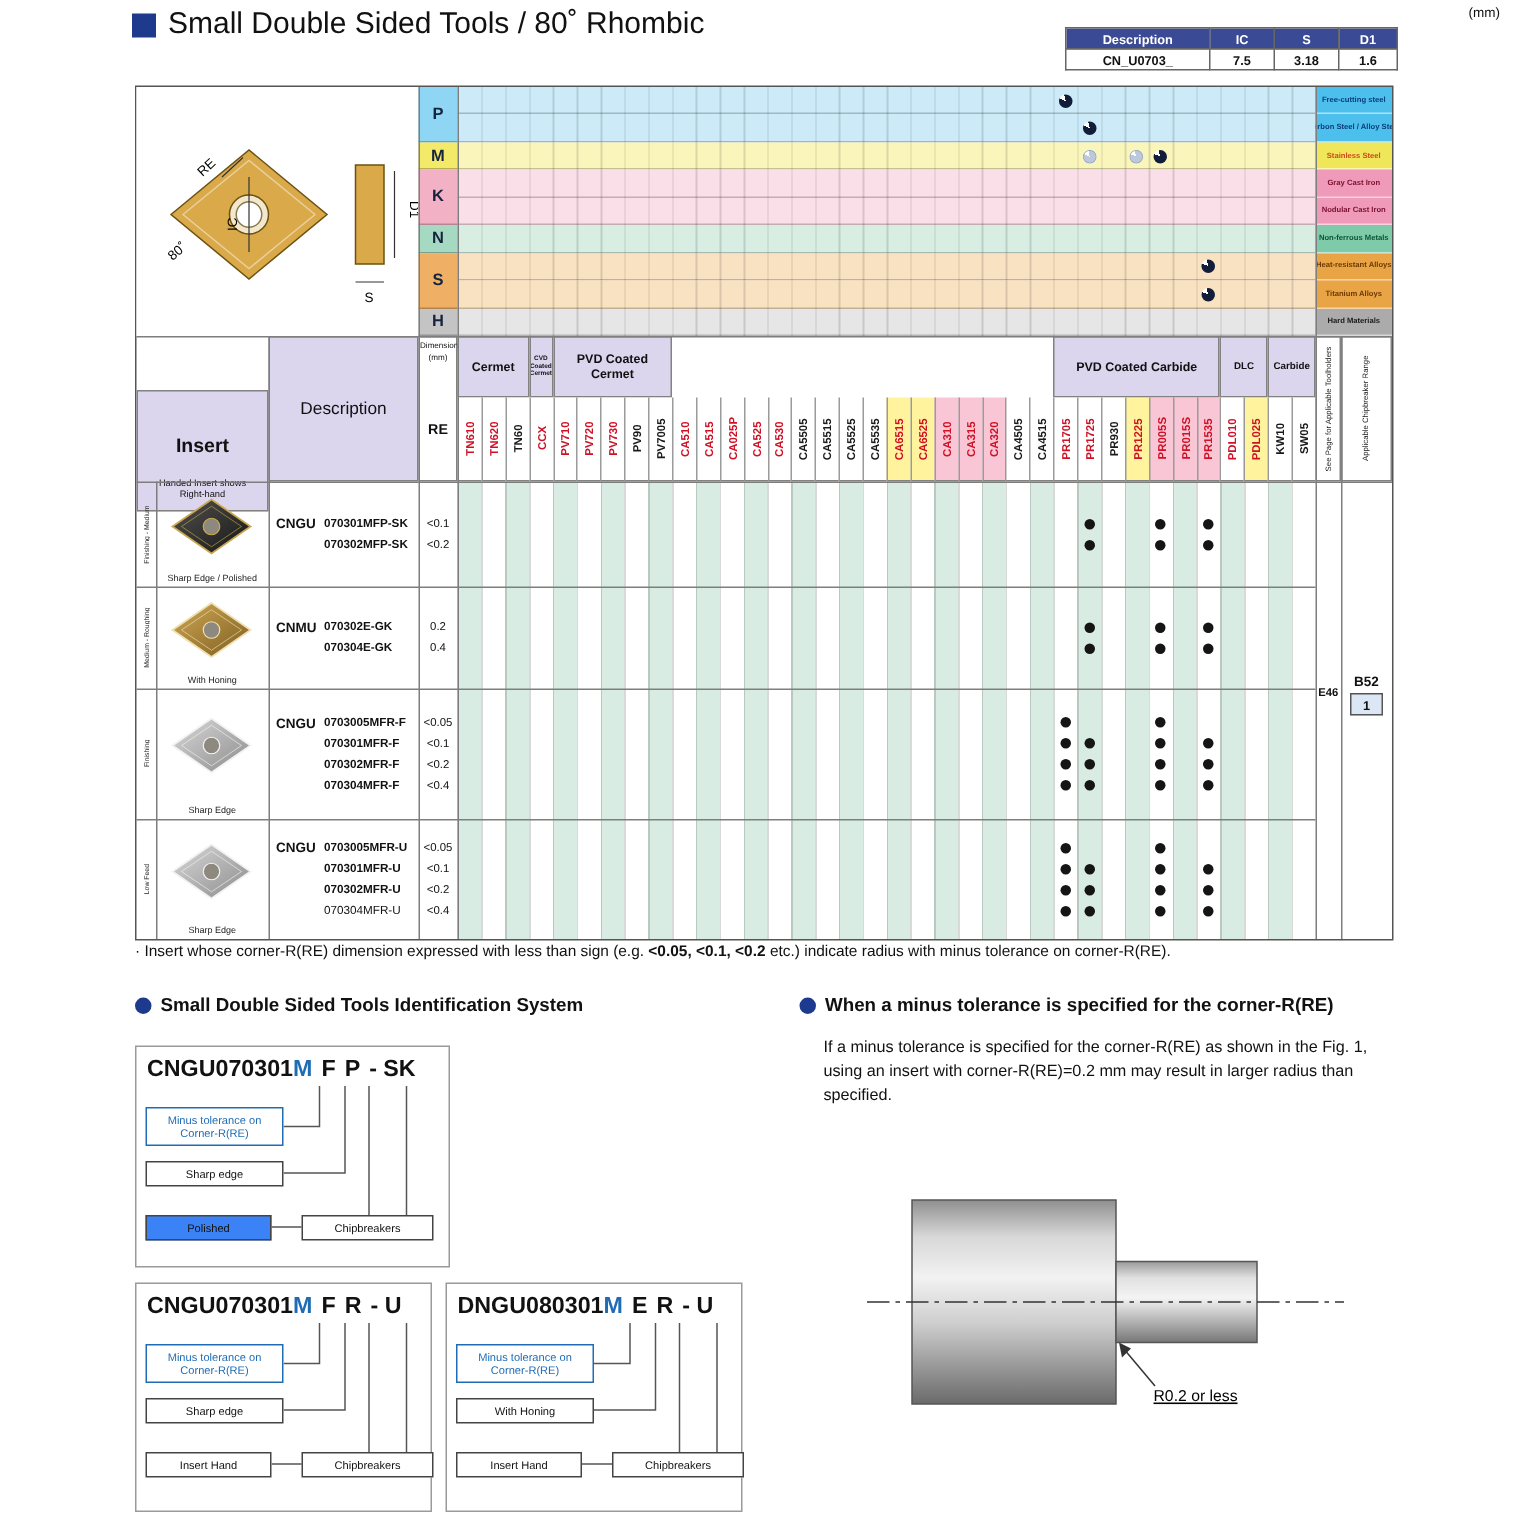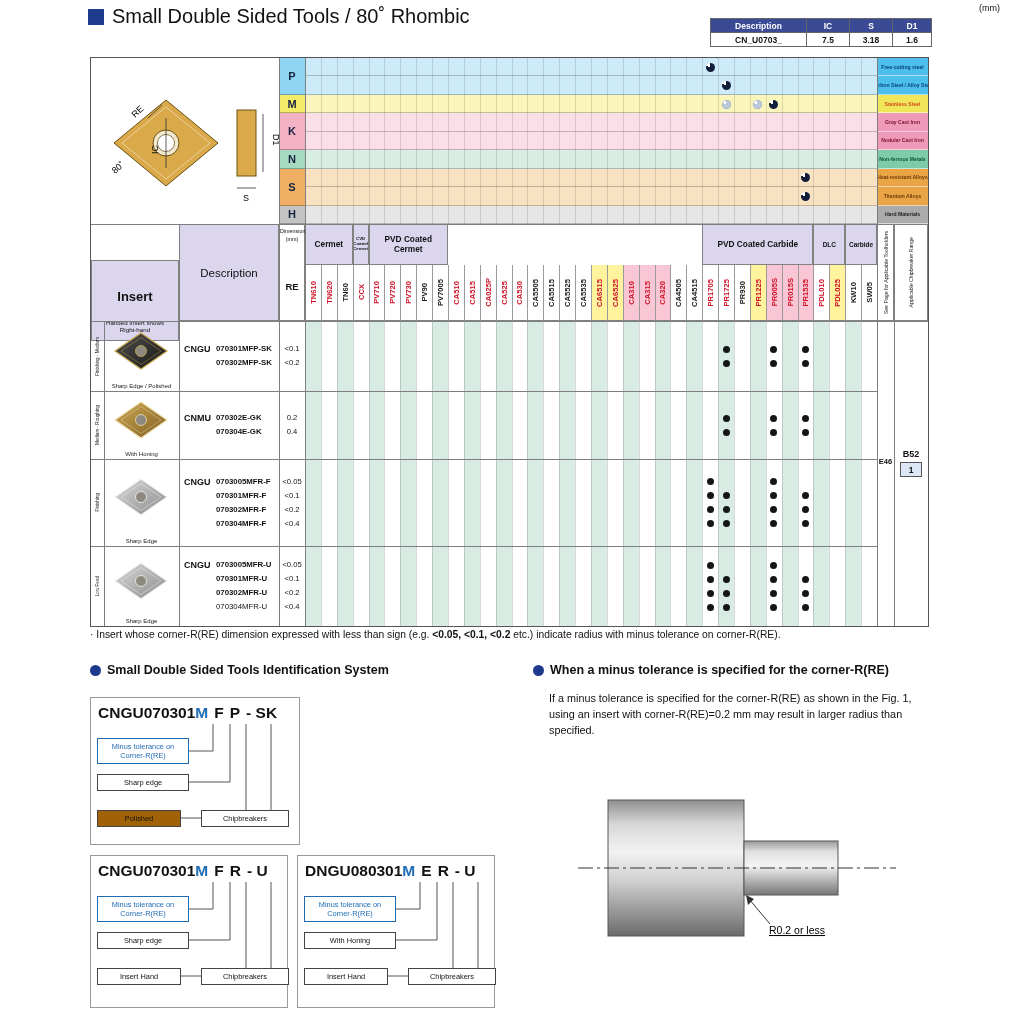--- a/index.html
+++ b/index.html
@@ -436,21 +436,21 @@
     </svg>
   </div>
 
 <div style="position: absolute; box-sizing: border-box; left: 90px; top: 697px; width: 210px; height: 148px; border: 1px solid rgb(154, 154, 154); background: rgb(255, 255, 255);">
       <div style="position: absolute; box-sizing: border-box; left: 7px; top: 6px; white-space: nowrap; font-size: 15.5px; font-weight: bold;"><span>CNGU070301</span><span style="color: rgb(31, 108, 181);">M</span><span style="margin-left: 6px;">F</span><span style="margin-left: 6px;">P</span><span style="margin-left: 6px;">- SK</span></div>
       <svg width="210" height="148" viewBox="0 0 210 148" style="position:absolute;left:0;top:0;">
         <path d="M122 26 L122 53 L98 53 M139 26 L139 84 L98 84 M155 26 L155 120 L90 120 M180 26 L180 112" fill="none" stroke="#555" stroke-width="1"></path>
       </svg>
       <div style="position: absolute; box-sizing: border-box; left: 6px; top: 40px; width: 92px; height: 26px; border: 1px solid rgb(31, 108, 181); color: rgb(31, 108, 181); font-size: 7.4px; display: flex; align-items: center; justify-content: center; text-align: center; line-height: 1.25; padding: 1px 2px; background: rgb(255, 255, 255); z-index: 1;">Minus tolerance on Corner-R(RE)</div>
       <div style="position: absolute; box-sizing: border-box; left: 6px; top: 76px; width: 92px; height: 17px; border: 1px solid rgb(68, 68, 68); color: rgb(17, 17, 17); font-size: 7.4px; display: flex; align-items: center; justify-content: center; text-align: center; line-height: 1.25; padding: 1px 2px; background: rgb(255, 255, 255); z-index: 1;">Sharp edge</div>
-      <div style="position: absolute; box-sizing: border-box; left: 6px; top: 112px; width: 84px; height: 17px; border: 1px solid rgb(68, 68, 68); color: rgb(17, 17, 17); font-size: 7.4px; display: flex; align-items: center; justify-content: center; text-align: center; line-height: 1.25; padding: 1px 2px; background: #a16207; z-index: 1;">Polished</div>
+      <div style="position: absolute; box-sizing: border-box; left: 6px; top: 112px; width: 84px; height: 17px; border: 1px solid rgb(68, 68, 68); color: rgb(17, 17, 17); font-size: 7.4px; display: flex; align-items: center; justify-content: center; text-align: center; line-height: 1.25; padding: 1px 2px; background: #3b82f6; z-index: 1;">Polished</div>
       <div style="position: absolute; box-sizing: border-box; left: 110px; top: 112px; width: 88px; height: 17px; border: 1px solid rgb(68, 68, 68); color: rgb(17, 17, 17); font-size: 7.4px; display: flex; align-items: center; justify-content: center; text-align: center; line-height: 1.25; padding: 1px 2px; background: rgb(255, 255, 255); z-index: 1;">Chipbreakers</div>
     </div>
     <div style="position: absolute; box-sizing: border-box; left: 90px; top: 855px; width: 198px; height: 153px; border: 1px solid rgb(154, 154, 154); background: rgb(255, 255, 255);">
       <div style="position: absolute; box-sizing: border-box; left: 7px; top: 6px; white-space: nowrap; font-size: 15.5px; font-weight: bold;"><span>CNGU070301</span><span style="color: rgb(31, 108, 181);">M</span><span style="margin-left: 6px;">F</span><span style="margin-left: 6px;">R</span><span style="margin-left: 6px;">- U</span></div>
       <svg width="198" height="153" viewBox="0 0 198 153" style="position:absolute;left:0;top:0;">
         <path d="M122 26 L122 53 L98 53 M139 26 L139 84 L98 84 M155 26 L155 120 L90 120 M180 26 L180 112" fill="none" stroke="#555" stroke-width="1"></path>
       </svg>
       <div style="position: absolute; box-sizing: border-box; left: 6px; top: 40px; width: 92px; height: 26px; border: 1px solid rgb(31, 108, 181); color: rgb(31, 108, 181); font-size: 7.4px; display: flex; align-items: center; justify-content: center; text-align: center; line-height: 1.25; padding: 1px 2px; background: rgb(255, 255, 255); z-index: 1;">Minus tolerance on Corner-R(RE)</div>
       <div style="position: absolute; box-sizing: border-box; left: 6px; top: 76px; width: 92px; height: 17px; border: 1px solid rgb(68, 68, 68); color: rgb(17, 17, 17); font-size: 7.4px; display: flex; align-items: center; justify-content: center; text-align: center; line-height: 1.25; padding: 1px 2px; background: rgb(255, 255, 255); z-index: 1;">Sharp edge</div>
       <div style="position: absolute; box-sizing: border-box; left: 6px; top: 112px; width: 84px; height: 17px; border: 1px solid rgb(68, 68, 68); color: rgb(17, 17, 17); font-size: 7.4px; display: flex; align-items: center; justify-content: center; text-align: center; line-height: 1.25; padding: 1px 2px; background: rgb(255, 255, 255); z-index: 1;">Insert Hand</div>

